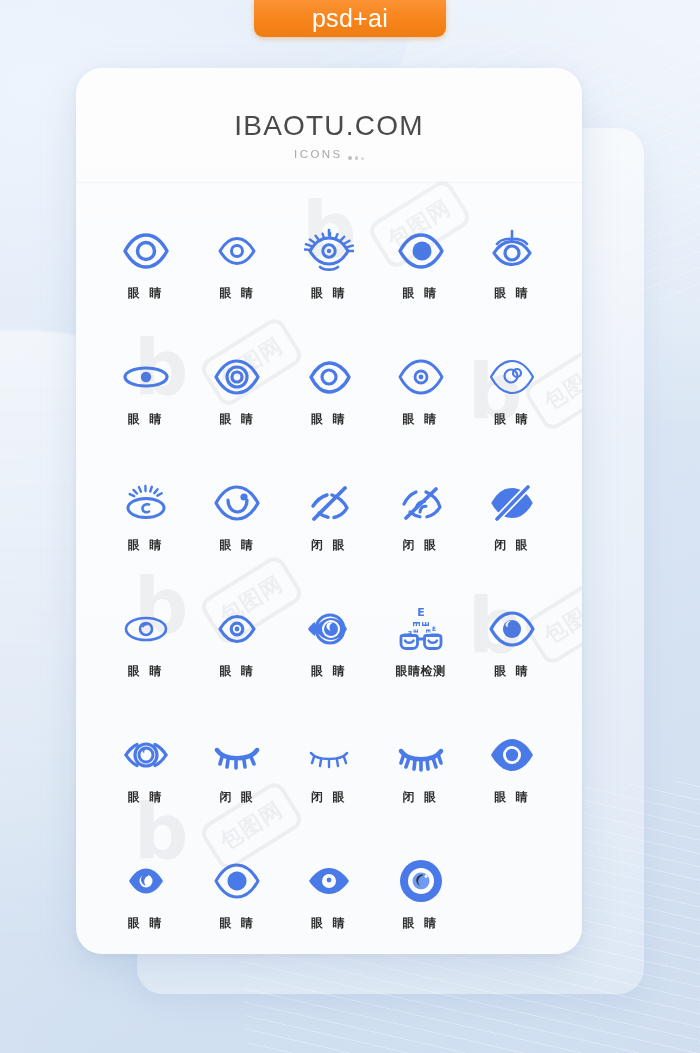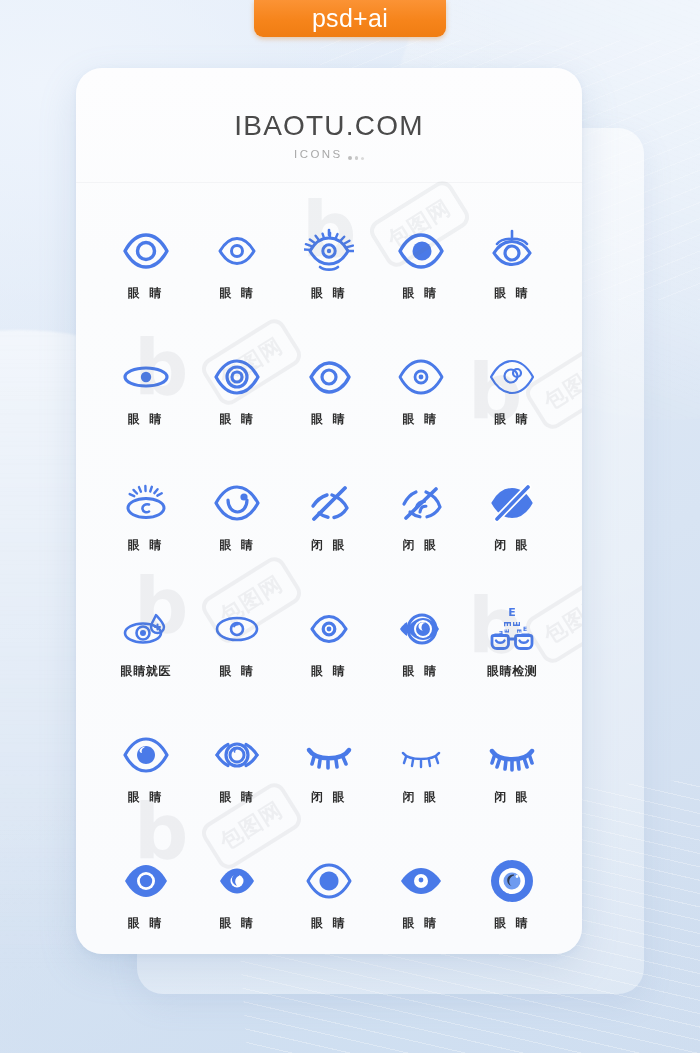--- a/index.html
+++ b/index.html
@@ -305,33 +305,20 @@
             <path d="M17 25C17 20 20.5 17 24.5 17.3" fill="none" stroke="#4a7ae8" stroke-width="2.6" stroke-linecap="round" stroke-linejoin="round"></path>
             <line x1="10" y1="41" x2="41" y2="9" stroke="#fff" stroke-width="7" stroke-linecap="round"></line>
             <line x1="10" y1="41" x2="41" y2="9" stroke="#4a7ae8" stroke-width="3.6" stroke-linecap="round"></line>
           </svg>
         </div>
         <div class="lbl">闭 眼</div>
       </div>
       <div class="cell">
         <div class="ibox">
           <svg width="50" height="50" viewBox="0 0 50 50">
-            <ellipse cx="22" cy="29" rx="18" ry="9.5" fill="none" stroke="#4a7ae8" stroke-width="2.6"></ellipse>
-            <circle cx="22" cy="29" r="6.5" fill="none" stroke="#4a7ae8" stroke-width="2.6"></circle>
-            <circle cx="22" cy="29" r="3" fill="#4a7ae8"></circle>
-            <path d="M35 11C39.5 16 43 19.5 43 23C43 26.5 40 29 36.5 29C33 29 30 26.5 30 23C30 19.5 33 16 35 11Z" fill="none" stroke="#4a7ae8" stroke-width="2.4" stroke-linecap="round" stroke-linejoin="round"></path>
-            <line x1="36.5" y1="20.5" x2="36.5" y2="25.5" stroke="#4a7ae8" stroke-width="2" stroke-linecap="round"></line>
-            <line x1="34" y1="23" x2="39" y2="23" stroke="#4a7ae8" stroke-width="2" stroke-linecap="round"></line>
-          </svg>
-        </div>
-        <div class="lbl long">眼睛就医</div>
-      </div>
-      <div class="cell">
-        <div class="ibox">
-          <svg width="50" height="50" viewBox="0 0 50 50">
             <ellipse cx="25" cy="25" rx="20" ry="11" fill="none" stroke="#4a7ae8" stroke-width="2.6"></ellipse>
             <circle cx="25" cy="25" r="6" fill="none" stroke="#4a7ae8" stroke-width="2.6"></circle>
             <path d="M22 22.5C22.8 21 24.5 20.3 26 20.6" fill="none" stroke="#4a7ae8" stroke-width="1.8" stroke-linecap="round" stroke-linejoin="round"></path>
           </svg>
         </div>
         <div class="lbl">眼 睛</div>
       </div>
       <div class="cell">
         <div class="ibox">
           <svg width="50" height="50" viewBox="0 0 50 50">

